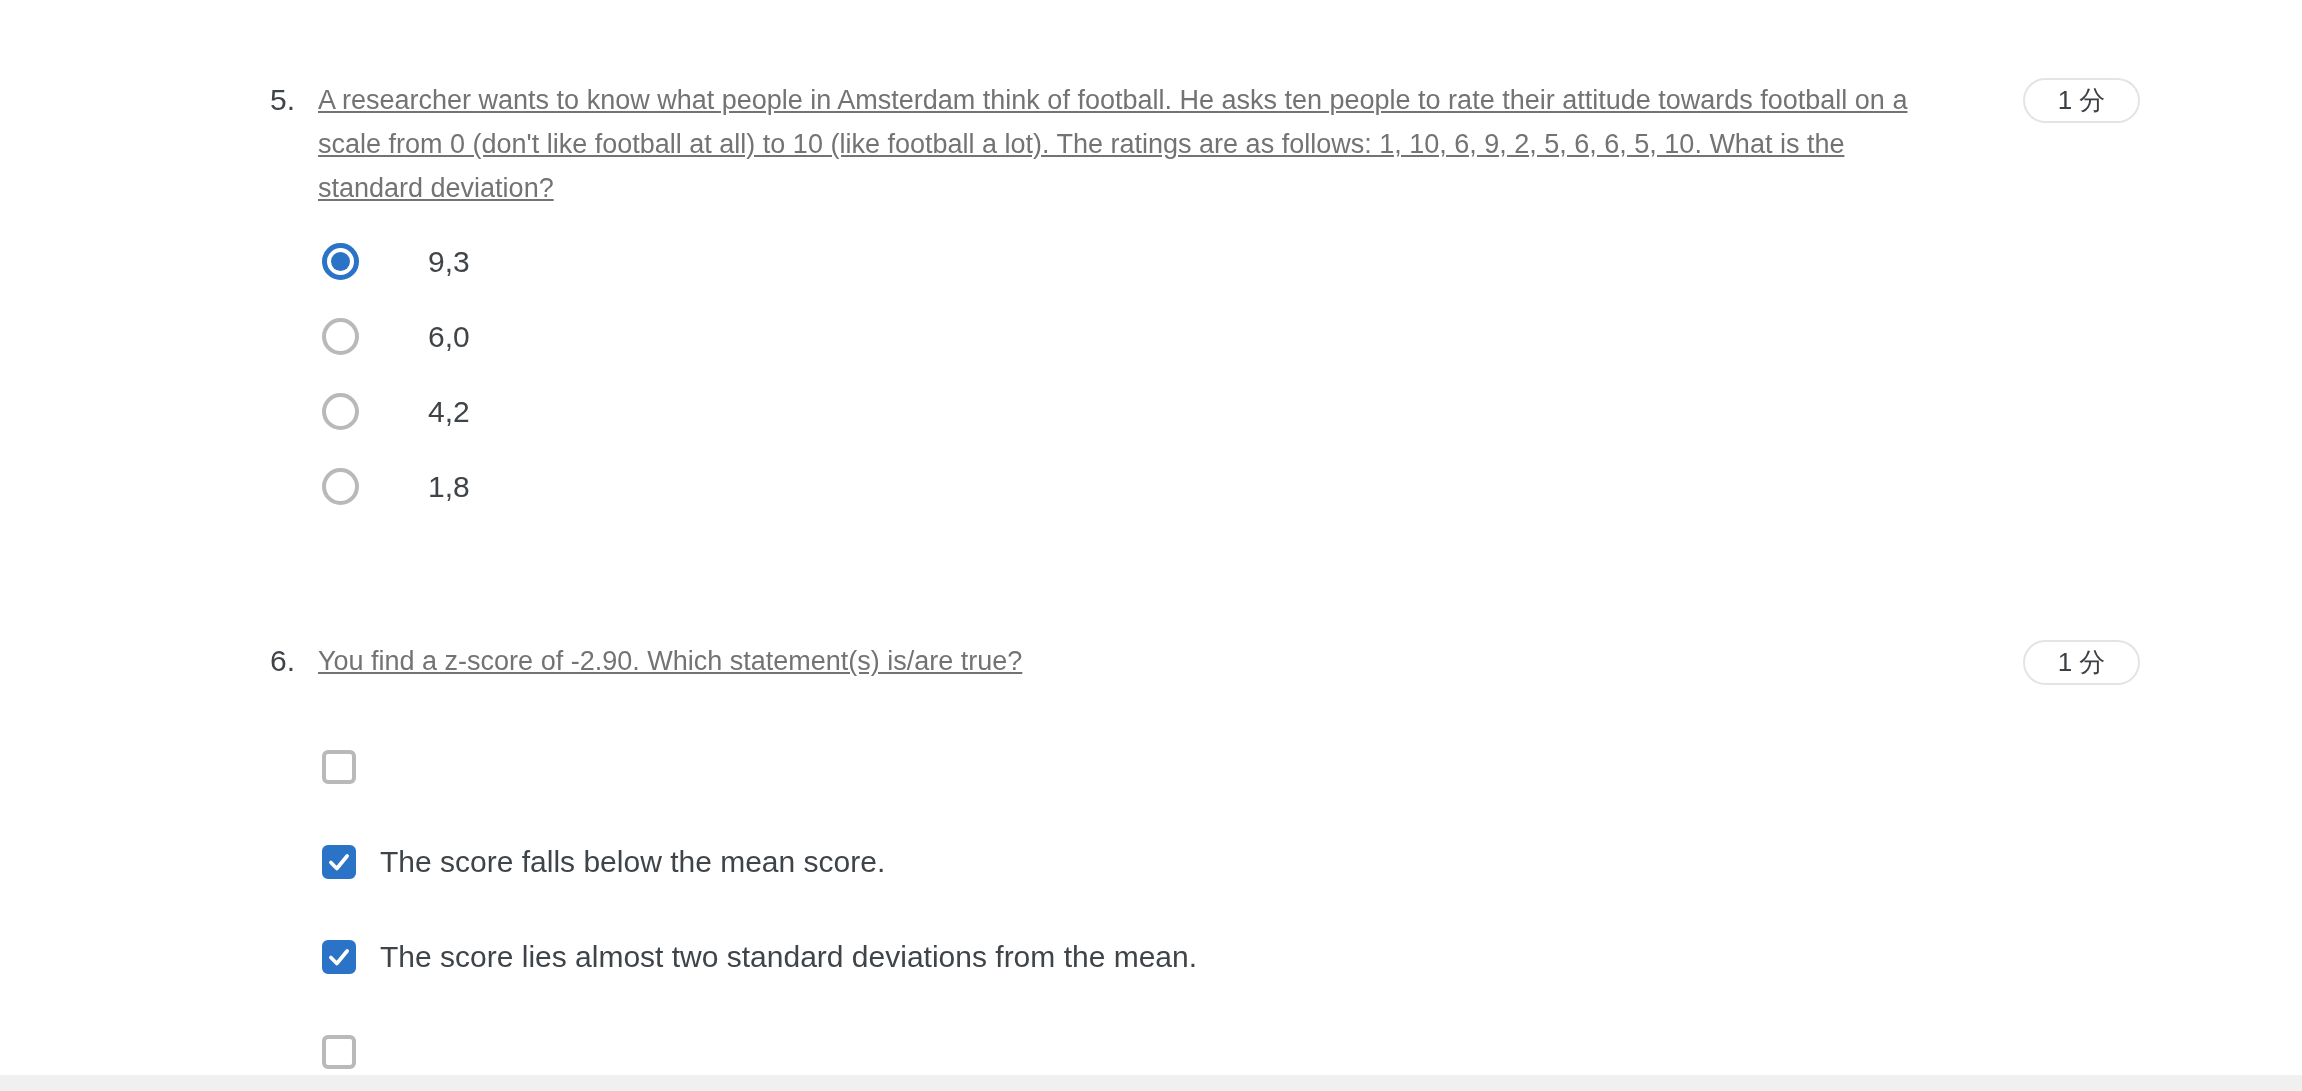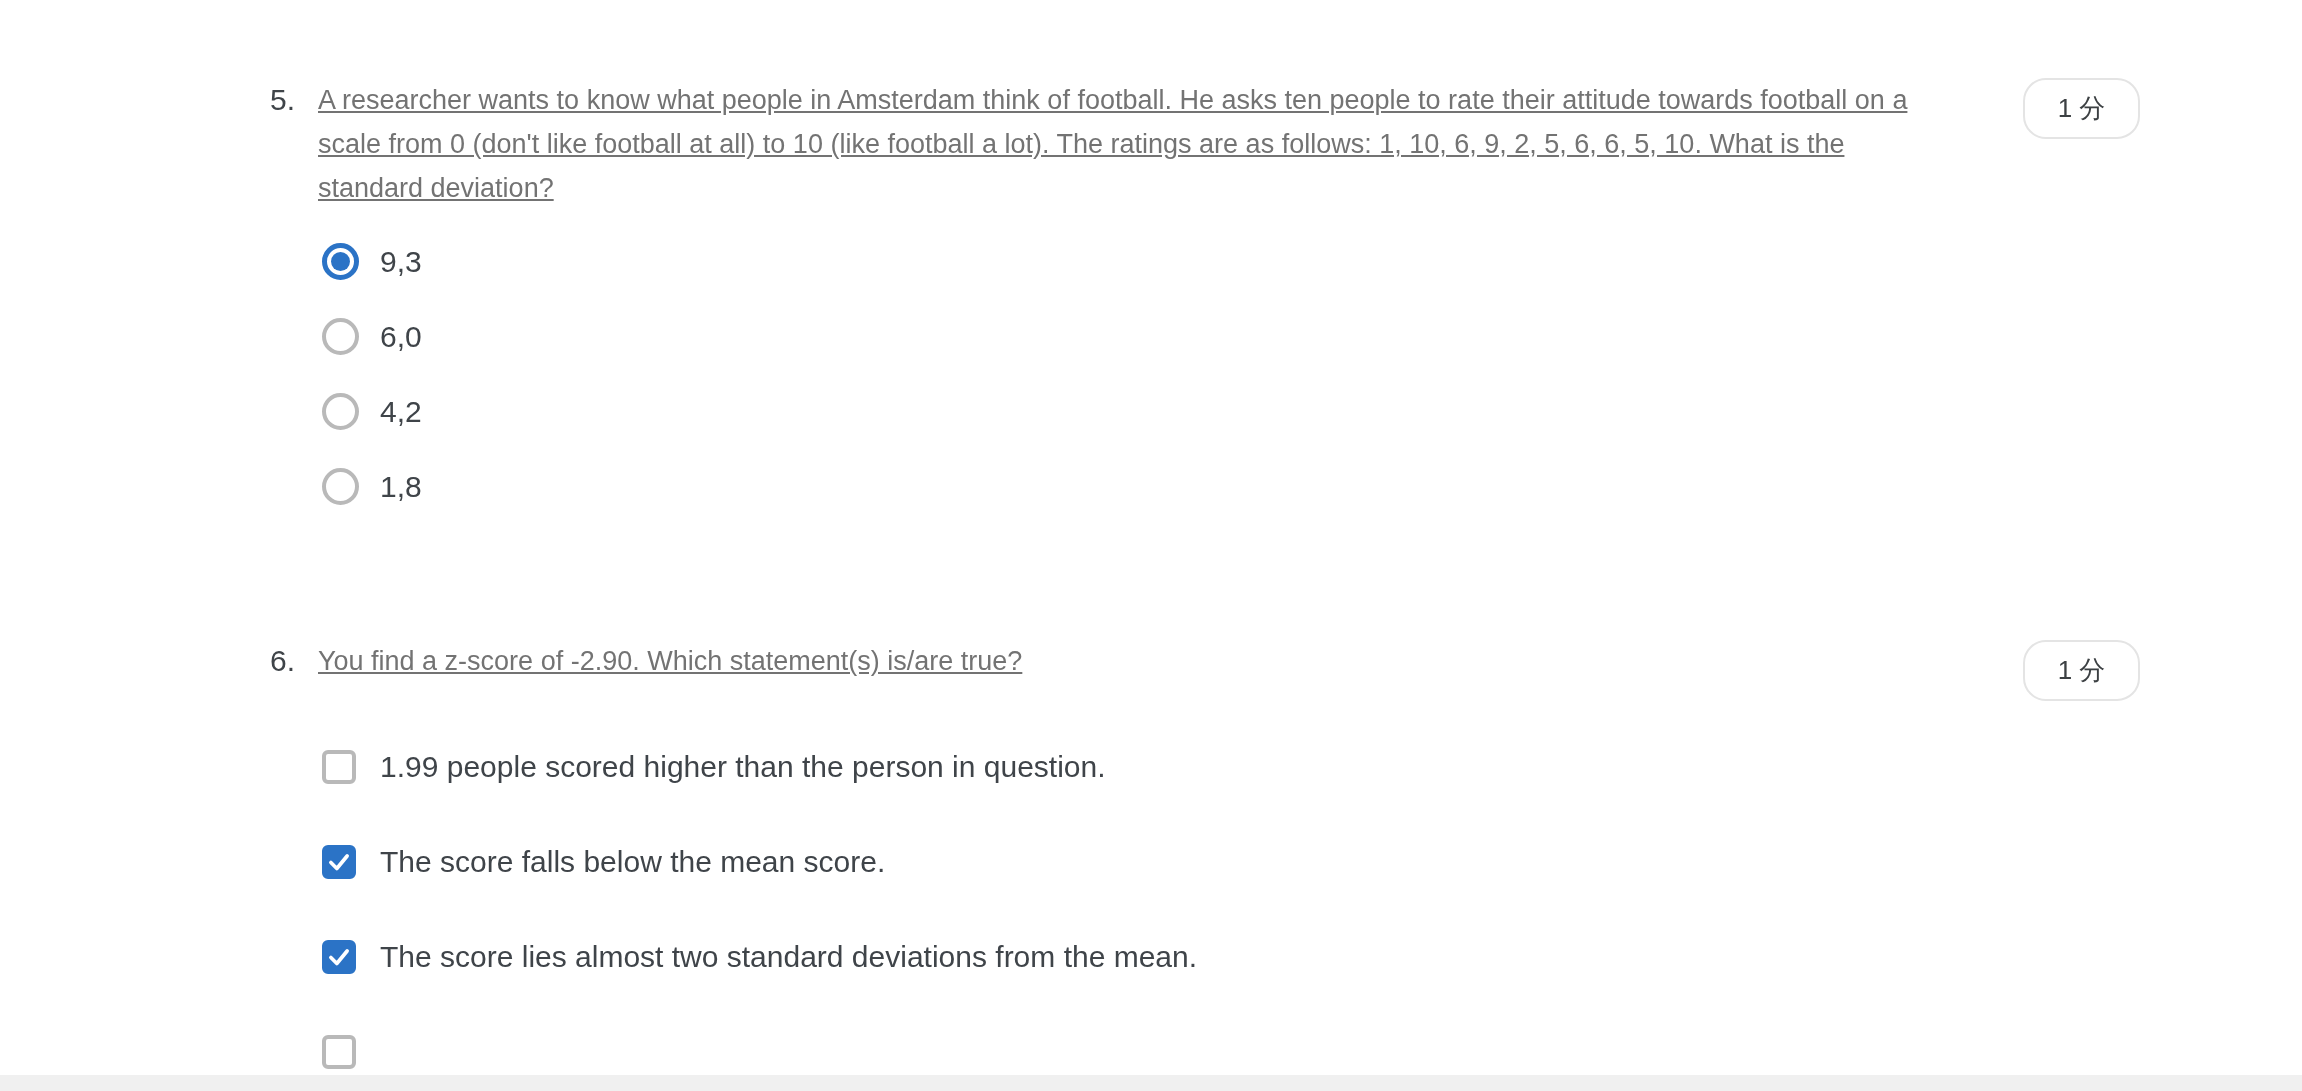--- a/index.html
+++ b/index.html
@@ -37,21 +37,21 @@
     font-size: 27px;
     line-height: 44px;
     color: #737373;
     text-decoration: underline;
   }
   
   .points-badge {
     position: absolute;
     left: 2023px;
     width: 117px;
-    height: 61px;
+    height: 45px;
     box-sizing: border-box;
     border: 2px solid #e4e4e4;
     border-radius: 23px;
     background: #ffffff;
     display: flex;
     align-items: center;
     justify-content: center;
     font-size: 26px;
     color: #3c4043;
     white-space: nowrap;
@@ -62,21 +62,21 @@
   .options {
     position: absolute;
     left: 322px;
   }
   #q5-options { top: 224px; }
   #q6-options { top: 719px; }
   .opt-row {
     display: flex;
     align-items: center;
   }
-  #q5-options .opt-row { height: 75px; }
+  #q5-options .opt-row { height: 75px; gap: 48px; }
   #q6-options .opt-row { height: 95px; }
   .opt-label {
     font-size: 30px;
     color: #3f4449;
     white-space: nowrap;
   }
   
   .radio {
     position: relative;
     width: 37px;
@@ -164,21 +164,20 @@
     <div class="q-number">6.</div>
     <div class="q-text">You find a z-score of -2.90. Which statement(s) is/are true?</div>
   </div>
   <div class="points-badge" id="q6-badge">1 分</div>
 
   <div class="options" id="q6-options">
     <div class="opt-row">
       <div class="checkbox">
         
       </div>
-      <div class="opt-label">1.99 people scored higher than the person in question.</div>
     </div>
     <div class="opt-row">
       <div class="checkbox on">
         <svg viewBox="0 0 24 24" width="26" height="26">
             <polyline points="4.5,12.5 10,18 19.5,6.5" fill="none" stroke="#ffffff" stroke-width="3.4" stroke-linecap="round" stroke-linejoin="round"></polyline>
           </svg>
       </div>
       <div class="opt-label">The score falls below the mean score.</div>
     </div>
     <div class="opt-row">

